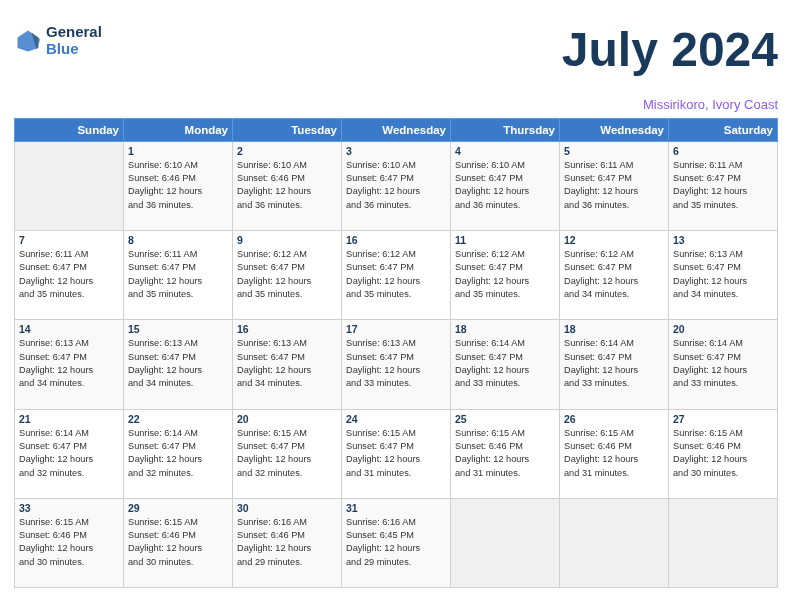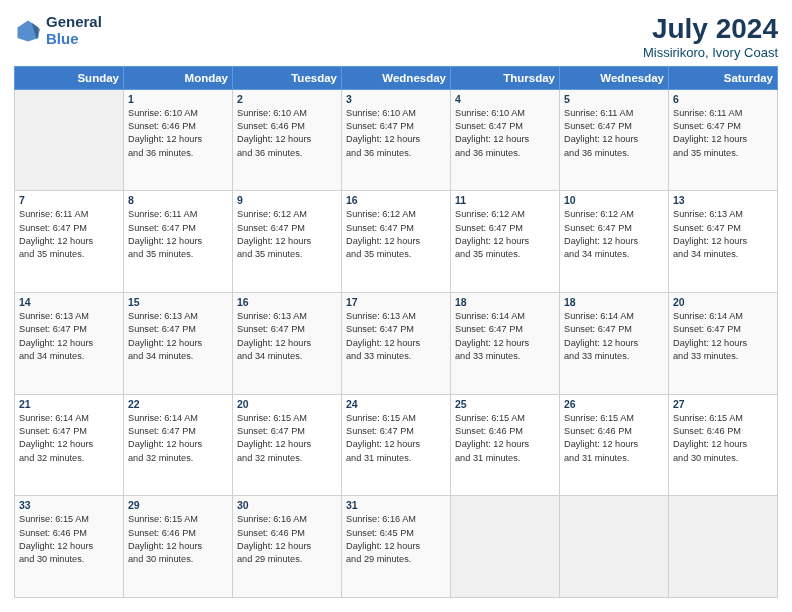--- a/index.html
+++ b/index.html
@@ -6,21 +6,21 @@
     body {
       font-family: Arial, sans-serif;
       background: #fff;
       width: 792px;
       height: 612px;
       overflow: hidden;
     }
     .page {
       width: 792px;
       height: 612px;
-      padding: 14px 14px;
+      padding: 24px 14px;
       display: flex;
       flex-direction: column;
     }
     .header {
       display: flex;
       justify-content: space-between;
       align-items: flex-start;
       margin-bottom: 6px;
     }
     .logo {
@@ -38,29 +38,30 @@
       color: #3a7ac8;
     }
     .logo-icon {
       width: 28px;
       height: 28px;
     }
     .title-block {
       text-align: right;
     }
     .month-title {
-      font-size: 28px;
+      font-size: 48px;
       font-weight: bold;
       color: #1a3a5c;
       line-height: 1.1;
       text-align: right;
     }
     .location {
       font-size: 13px;
-      color: #0c4a6e;
+      color: #8b5cf6;
+      margin-top: 20px;
     }
     table {
       width: 100%;
       border-collapse: collapse;
       flex: 1;
       table-layout: fixed;
     }
     thead tr th {
       background: #3a7ac8;
       color: #fff;
@@ -206,21 +207,21 @@
 and 35 minutes.</div>
           </td>
           <td>
             <span class="day-num">11</span>
             <div class="day-info" style="white-space: pre-line;">Sunrise: 6:12 AM
 Sunset: 6:47 PM
 Daylight: 12 hours
 and 35 minutes.</div>
           </td>
           <td>
-            <span class="day-num">10</span>
+            <span class="day-num">12</span>
             <div class="day-info" style="white-space: pre-line;">Sunrise: 6:12 AM
 Sunset: 6:47 PM
 Daylight: 12 hours
 and 34 minutes.</div>
           </td>
           <td>
             <span class="day-num">13</span>
             <div class="day-info" style="white-space: pre-line;">Sunrise: 6:13 AM
 Sunset: 6:47 PM
 Daylight: 12 hours

